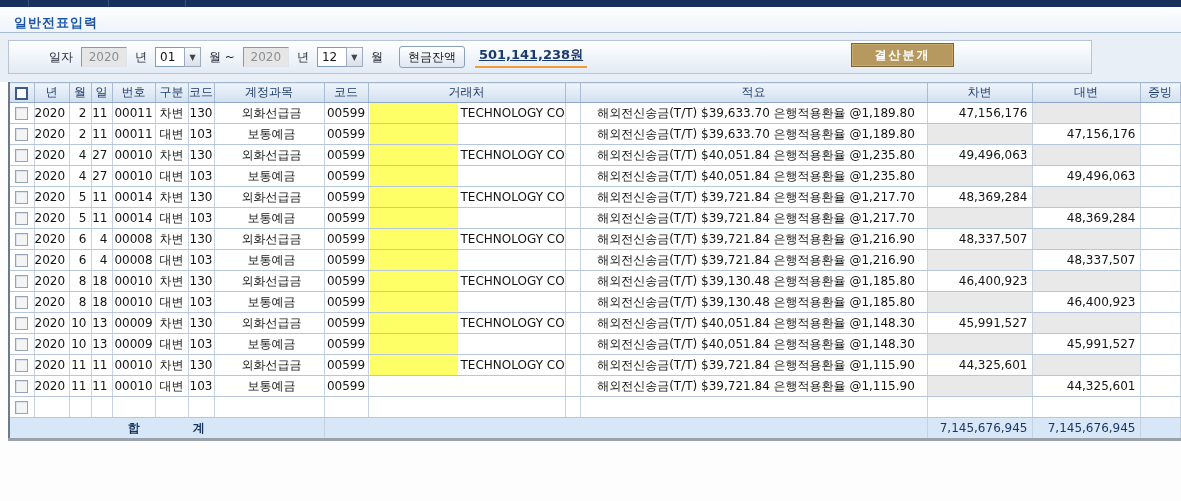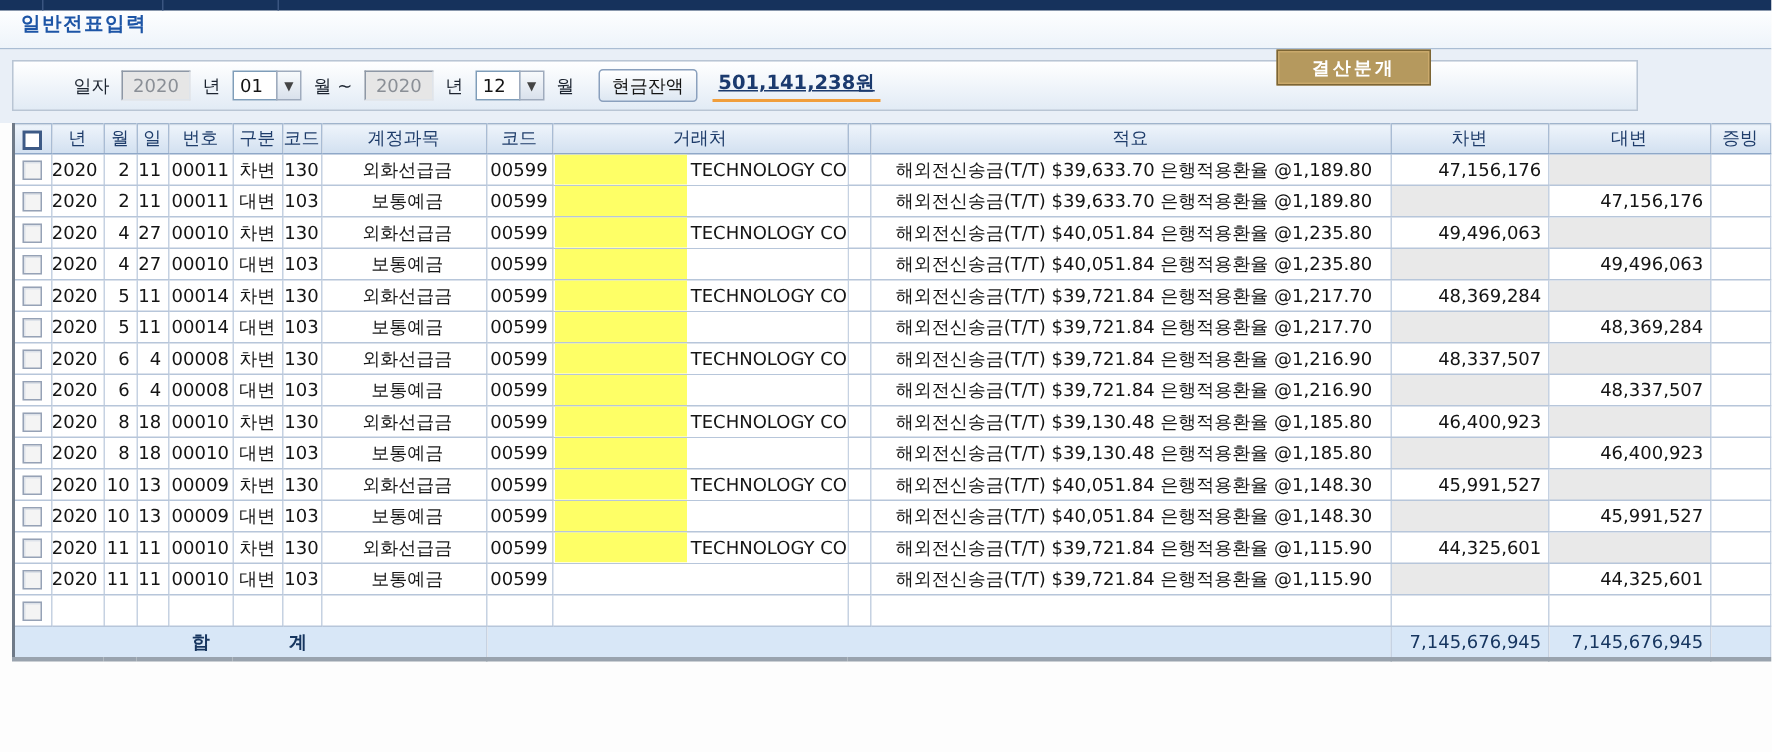--- a/index.html
+++ b/index.html
@@ -3,41 +3,41 @@
 <meta charset="utf-8">
 <style>
   * { margin:0; padding:0; box-sizing:border-box; }
   html,body { width:1181px; height:501px; overflow:hidden; background:#fdfdfd;
     font-family:"DejaVu Sans", sans-serif; font-size:12px; color:#141414; }
 
   
   .top-strip { height:7px; background:#16325c; position:relative; }
   .top-strip i { position:absolute; top:0; width:1px; height:7px; background:#3a5580; }
   .title-bar { height:26px; background:linear-gradient(180deg,#fdfeff,#eef4fa);
-    border-bottom:1px solid #aabdd3; display:flex; align-items:flex-start; padding-left:14px; }
+    border-bottom:1px solid #aabdd3; display:flex; align-items:flex-end; padding-left:14px; }
   .title-bar .ttl { font-weight:bold; font-size:13px; color:#1d55a6; letter-spacing:1px; }
 
   .upper { height:49px; background:#e9eff7; position:relative; }
   .filter-box { position:absolute; left:8px; top:7px; width:1084px; height:34px;
     border:1px solid #b9c5d4; background:linear-gradient(180deg,#ffffff,#e2ebf5);
     display:flex; align-items:center; padding-left:36px; }
   .flbl { color:#1c2430; margin:0 4px; white-space:nowrap; }
   .inp-dis { width:46px; height:20px; background:#e6e6e6; color:#8a8f96; text-align:center;
     line-height:18px; border:1px solid; border-color:#8e98a6 #dfe4ea #dfe4ea #8e98a6; margin:0 4px; }
   .combo { display:flex; margin:2px 4px; }
   .combo .ci { width:30px; height:20px; background:#fff; border:1px solid #7f9db9;
     line-height:18px; padding-left:4px; }
   .combo .ca { width:17px; height:20px; margin-left:-1px; border:1px solid #9fabbd;
     background:linear-gradient(180deg,#f8fafc,#d9e1ec); font-size:8px; color:#444;
     display:flex; align-items:center; justify-content:center; cursor:pointer; }
   .btn-cash { height:22px; padding:0 8px; margin-left:12px; border:1px solid #8aa0bd;
     border-radius:3px; background:linear-gradient(180deg,#ffffff,#dde7f2); line-height:20px; }
   .cash-amt { margin-left:10px; font-size:13px; font-weight:bold; color:#1b3a6e;
     border-bottom:2px solid #f09e3c; padding:0 4px 2px 4px;text-decoration:underline; }
-  .btn-close { position:absolute; left:851px; top:0; width:103px; height:24px;
+  .btn-close { position:absolute; left:851px; top:10px; width:103px; height:24px;
     background:#b5995e; border:1px solid #7c6534; box-shadow:inset 0 0 0 1px #caa96b;
     color:#ffffff; font-weight:bold; letter-spacing:2px; text-align:center; line-height:22px; cursor:pointer; }
 
   
   table { border-collapse:collapse; table-layout:fixed; width:1171px; margin-left:8px;
     border-left:2px solid #6f7a88; border-right:1px solid #a7b1bd; border-top:1px solid #a0b4cc;
     border-bottom:3px solid #99a3ae; }
   th { height:20px; background:linear-gradient(180deg,#eef4fb,#d2e0f0); color:#1e3c6a;
     font-weight:normal; border-right:1px solid #a9bcd4; border-bottom:1px solid #8fa8c8; overflow:hidden; }
   td { height:21px; border-right:1px solid #c6d2e2; border-bottom:1px solid #b7c6da;

